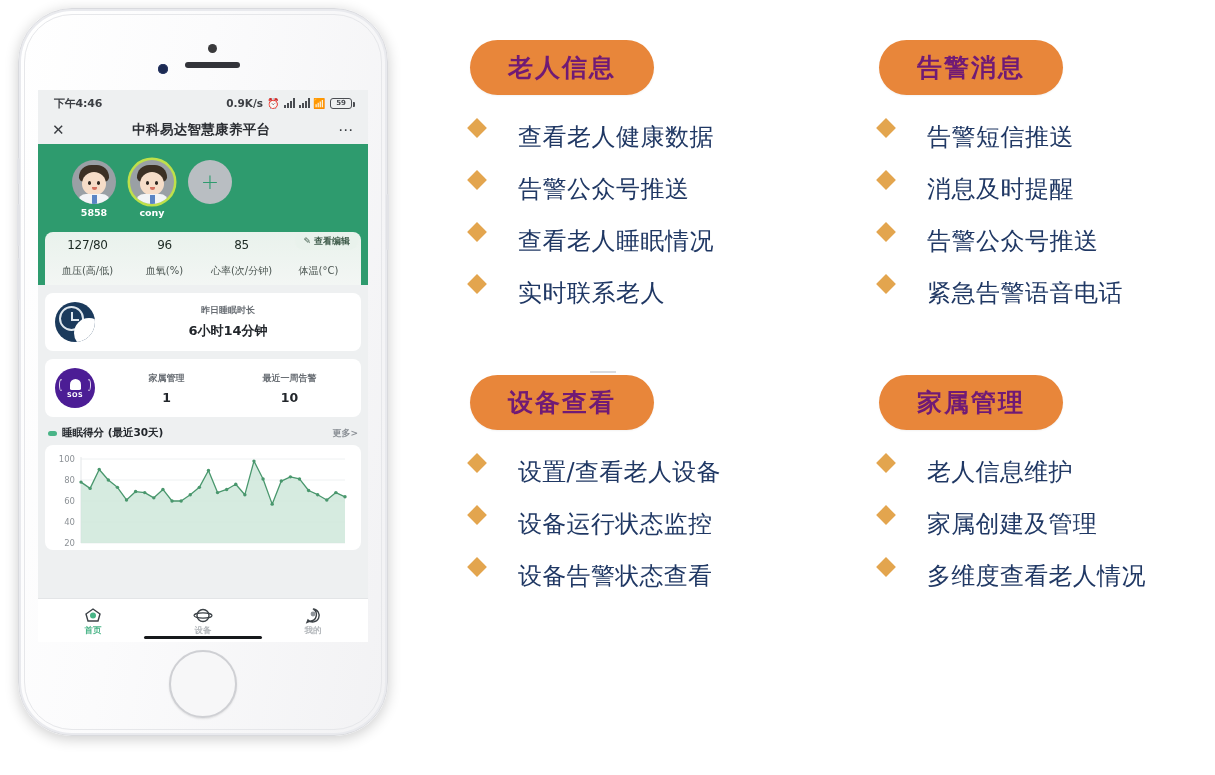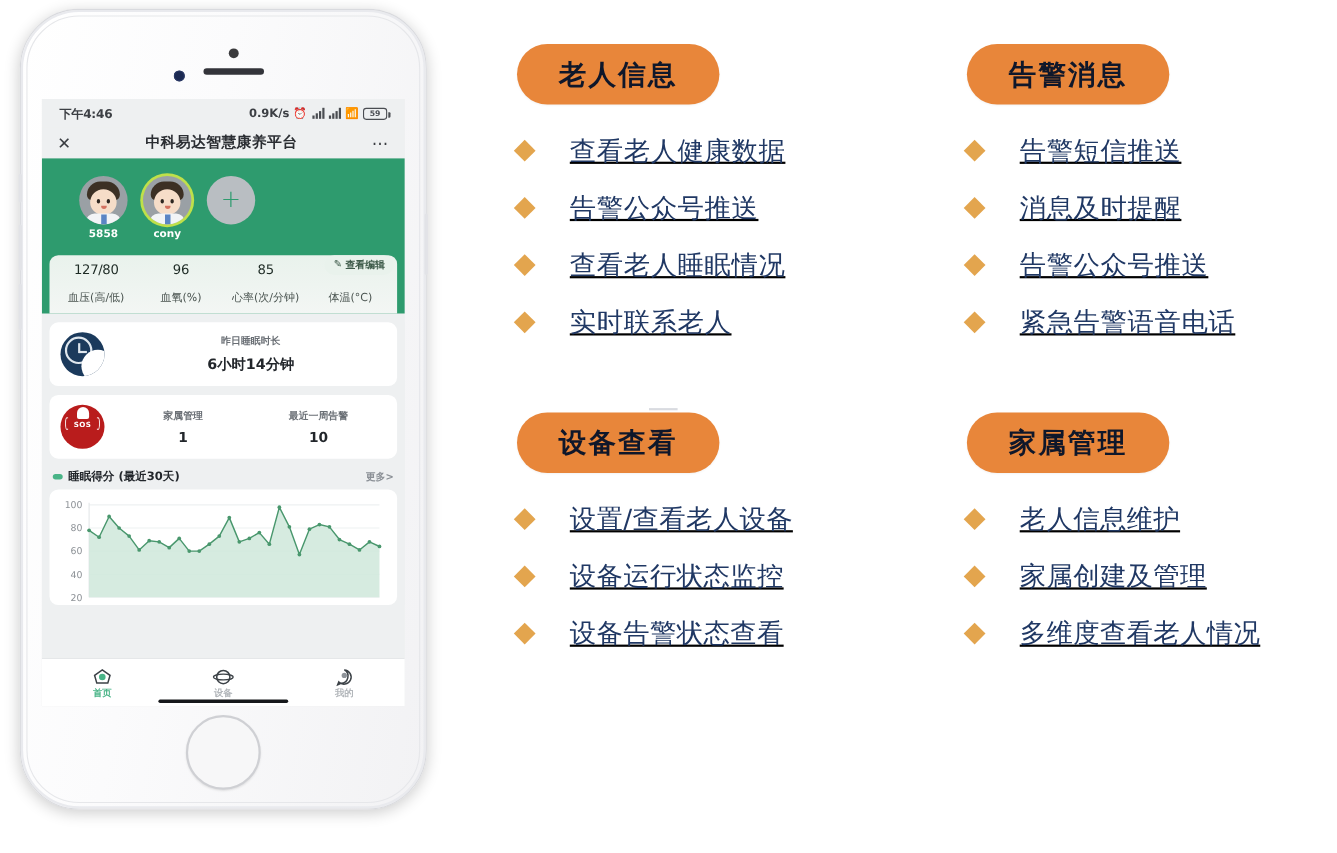--- a/index.html
+++ b/index.html
@@ -133,22 +133,22 @@
     padding: 9px 10px; display: flex; align-items: center; gap: 10px;
   }
   .c-ic { width: 40px; height: 40px; flex: 0 0 40px; position: relative; }
   .moon-ic { width:40px; height:40px; border-radius:50%; background:#1b3a5c; position:relative; overflow:hidden; }
   .moon-ic::after { content:""; position:absolute; right:-9px; bottom:-6px; width:30px; height:30px;
                     border-radius:50%; background:#ffffff; }
   .clock-ic { position:absolute; left:4px; top:4px; width:25px; height:25px; border-radius:50%;
               border:2px solid #dfe7ee; }
   .clock-ic::before{content:"";position:absolute;left:10px;top:4px;width:1.6px;height:9px;background:#dfe7ee;}
   .clock-ic::after{content:"";position:absolute;left:11px;top:11px;width:7px;height:1.6px;background:#dfe7ee;}
-  .sos-ic { width:40px; height:40px; border-radius:50%; background:#b91c1c; position:relative;
-            display:flex; flex-direction:column; align-items:center; justify-content:flex-start; }
+  .sos-ic { width:40px; height:40px; border-radius:50%; background:#4c1d95; position:relative;
+            display:flex; flex-direction:column; align-items:center; justify-content:center; }
   .sos-bell { width:11px; height:11px; background:#ffffff; border-radius:6px 6px 2px 2px; margin-top:2px; }
   .sos-txt { font-size:6.5px; color:#ffffff; font-weight:800; letter-spacing:.3px; margin-top:1px; }
   .sos-wave { position:absolute; top:11px; width:4px; height:12px; border:1.4px solid #fff;
               border-radius:50%; opacity:.85; }
   .sos-wave.l { left:4px; border-right-color:transparent; }
   .sos-wave.r { right:4px; border-left-color:transparent; }
 
   .c-cols { flex: 1; display: flex; }
   .c-col { flex: 1; text-align: center; }
   .c-lab { font-size: 9px; color: #6a6f75; font-weight: 600; }
@@ -178,29 +178,29 @@
 
   
   .sections { position: absolute; left: 452px; top: 0; width: 763px; height: 775px; }
   .section { position: absolute; }
   .sec-1 { left: 18px;  top: 40px; }
   .sec-2 { left: 427px; top: 40px; }
   .sec-3 { left: 18px;  top: 375px; }
   .sec-4 { left: 427px; top: 375px; }
 
   .pill {
-    display: inline-block; background: #E8863A; color: #0f172a;
+    display: inline-block; background: #E8863A; color: #701a75;
     border-radius: 32px; padding: 11px 38px;
     font-size: 25px; font-weight: 600; letter-spacing: 2px;
     box-shadow: 0 1px 2px rgba(0,0,0,.05);
   }
   .pill-tick { position:absolute; left:120px; top:-4px; width:26px; height:2px; background:#d9dbe0; }
 
   .bullets { margin-top: 26px; }
-  .bullet { display: flex; align-items: center; margin-bottom: 20px; text-decoration: underline; }
+  .bullet { display: flex; margin-bottom: 20px; }
   .b-dia { width: 14px; height: 14px; background: #E3A54E; transform: rotate(45deg); flex: 0 0 14px; }
   .b-txt { margin-left: 34px; font-size: 24px; color: #203864; font-weight: 500; letter-spacing: .5px; }
   .sec-3 .b-txt, .sec-4 .b-txt { letter-spacing: .3px; }
 </style>
 </head>
 <body>
 
 <div id="root">
 
   <div class="phone-wrap">

